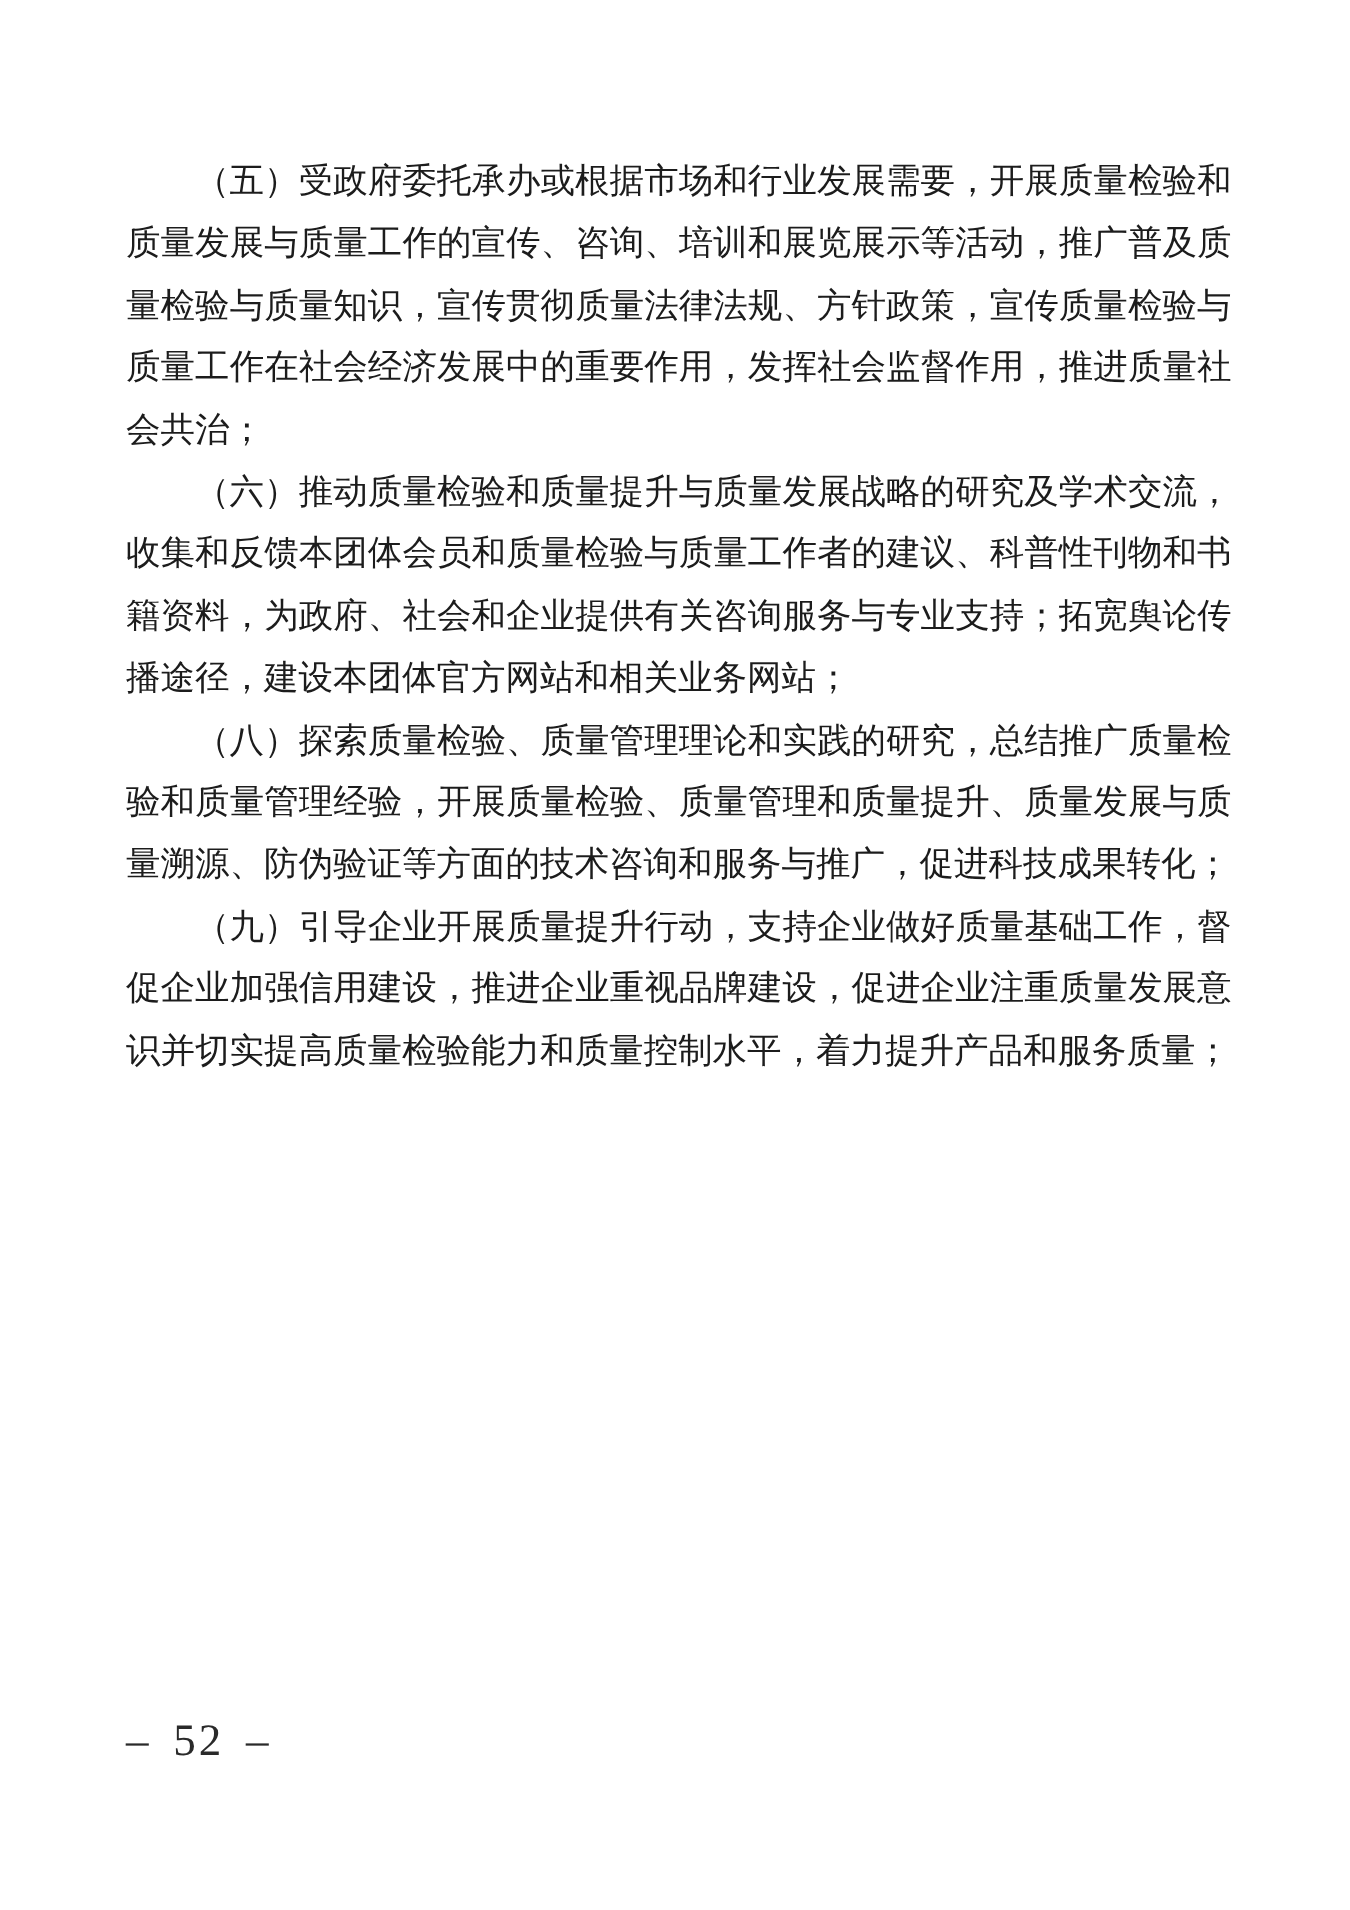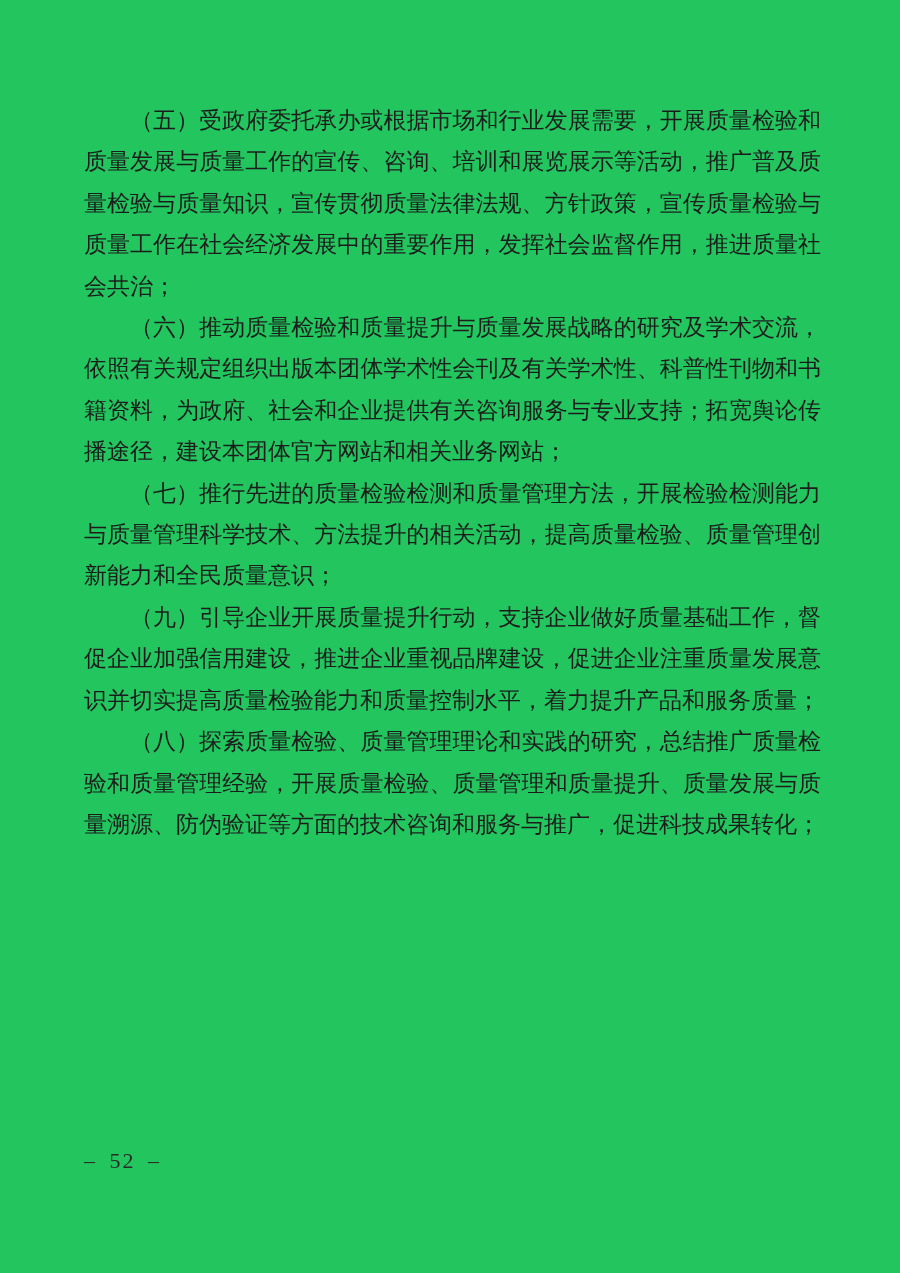--- a/index.html
+++ b/index.html
@@ -5,21 +5,21 @@
   html, body {
     margin: 0;
     padding: 0;
     background: #e8e8e8;
   }
   .page {
     position: relative;
     width: 900px;
     height: 1273px;
     margin: 0 auto;
-    background: #22c55e;
+    background: #ffffff;
     overflow: hidden;
     font-family: "Liberation Serif", "DejaVu Serif", serif;
     color: #1c1c1c;
   }
   .content {
     position: absolute;
     left: 84px;
     top: 100px;
     width: 737px;
   }
@@ -36,36 +36,35 @@
     color: #1c1c1c;
     font-weight: 400;
   }
   .content p.tight {
     letter-spacing: -0.45px;
   }
   .page-footer {
     position: absolute;
     left: 84px;
     top: 1148px;
-    font-size: 22px;
+    font-size: 30px;
     line-height: 26px;
     letter-spacing: 2px;
     word-spacing: 5px;
     color: #2a2a2a;
     font-family: "Liberation Serif", "DejaVu Serif", serif;
   }
 </style>
 </head>
 <body>
 
 <div class="page">
 
   <div class="content">
     <p>（五）受政府委托承办或根据市场和行业发展需要，开展质量检验和质量发展与质量工作的宣传、咨询、培训和展览展示等活动，推广普及质量检验与质量知识，宣传贯彻质量法律法规、方针政策，宣传质量检验与质量工作在社会经济发展中的重要作用，发挥社会监督作用，推进质量社会共治；</p>
-    <p>（六）推动质量检验和质量提升与质量发展战略的研究及学术交流，依照有关规定组织出版本团体学术性会刊及有关学术性、科普性刊物和书籍资料，为政府、社会和企业提供有关咨询服务与专业支持；拓宽舆论传播途径，建设本团体官方网站和相关业务网站；</p>
-    <p>（七）推行先进的质量检验检测和质量管理方法，开展检验检测能力与质量管理科学技术、方法提升的相关活动，提高质量检验、质量管理创新能力和全民质量意识；</p>
+    <p>（六）推动质量检验和质量提升与质量发展战略的研究及学术交流，收集和反馈本团体会员和质量检验与质量工作者的建议、科普性刊物和书籍资料，为政府、社会和企业提供有关咨询服务与专业支持；拓宽舆论传播途径，建设本团体官方网站和相关业务网站；</p>
+    <p>（八）探索质量检验、质量管理理论和实践的研究，总结推广质量检验和质量管理经验，开展质量检验、质量管理和质量提升、质量发展与质量溯源、防伪验证等方面的技术咨询和服务与推广，促进科技成果转化；</p>
     <p>（九）引导企业开展质量提升行动，支持企业做好质量基础工作，督促企业加强信用建设，推进企业重视品牌建设，促进企业注重质量发展意识并切实提高质量检验能力和质量控制水平，着力提升产品和服务质量；</p>
-    <p>（八）探索质量检验、质量管理理论和实践的研究，总结推广质量检验和质量管理经验，开展质量检验、质量管理和质量提升、质量发展与质量溯源、防伪验证等方面的技术咨询和服务与推广，促进科技成果转化；</p>
   </div>
 
   <div class="page-footer">– 52 –</div>
 
 </div>
 
 </body></html>

